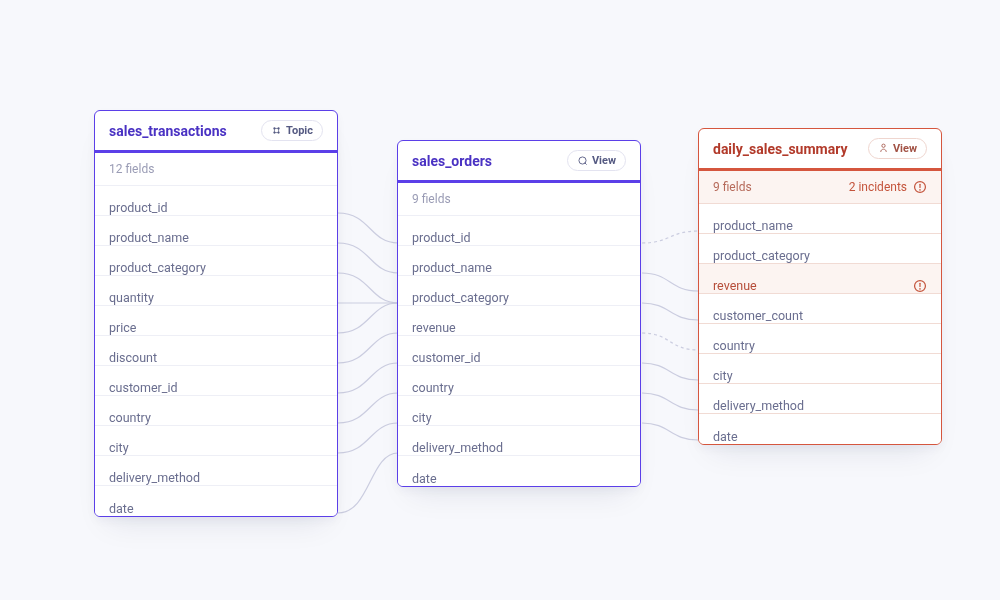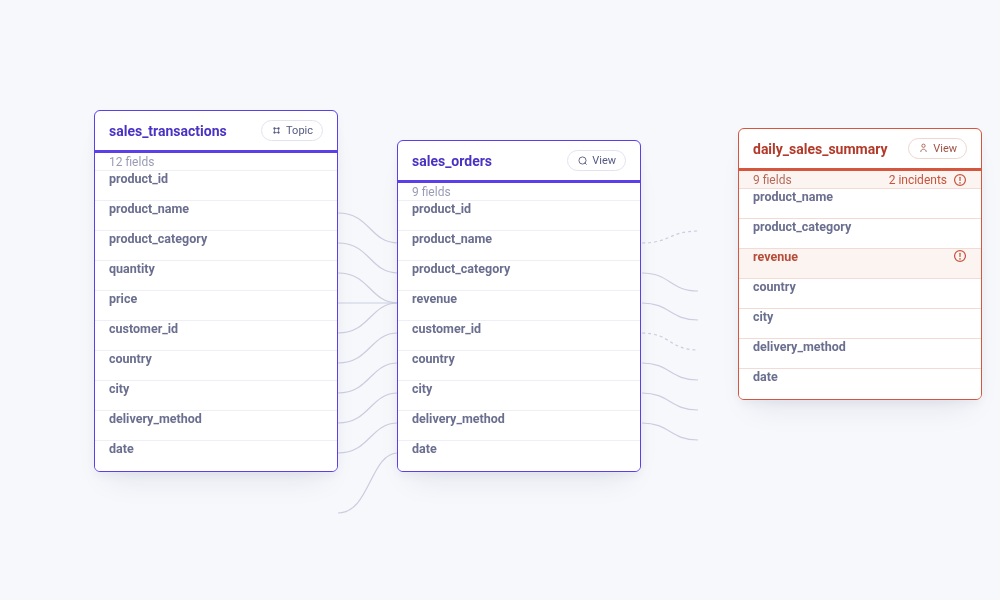--- a/index.html
+++ b/index.html
@@ -16,64 +16,63 @@
   .card {
     position:absolute;
     width:244px;
     background:#fff;
     border:1.5px solid;
     border-radius:6px;
     box-shadow: 0 18px 30px -14px rgba(22,25,70,0.10), 0 4px 10px rgba(22,25,70,0.04);
     overflow:hidden;
   }
   .card-purple { border-color:#5B3FE8; }
-  .card-red    { border-color:#D5563E;margin-left:40px; }
+  .card-red    { border-color:#D5563E; }
 
   .card-header {
     height:42px;
     display:flex; align-items:center; justify-content:space-between;
     padding:0 14px;
     font-weight:700; font-size:14px;
   }
   .card-purple .card-header { color:#4A32C3; border-bottom:3px solid #5B3FE8; }
   .card-red    .card-header { color:#B23A2A; border-bottom:3px solid #D5563E; }
 
   .badge {
     display:inline-flex; align-items:center; gap:4px;
-    font-size:11px; font-weight:400;
+    font-size:11px; font-weight:700;
     padding:3px 9px;
     border-radius:999px;
     background:#fff;
     color:#6B7091;
   }
   .card-purple .badge { border:1px solid #E3E3F0; color:#555A82; }
   .card-red    .badge { border:1px solid #EFD6CF; color:#A25245; }
   .badge svg { width:11px; height:11px; }
 
   .meta-row {
     display:flex; align-items:center; justify-content:space-between;
     padding:0 14px;
-    height:18px;
+    height:33px;
     font-size:12px;
     color:#9A9CB5;
     border-bottom:1px solid #EEEFF6;
     background:#fff;
   }
   .card-red .meta-row { background:#FCF4F1; color:#B66A5A; border-bottom-color:#F1DBD4; }
   .incidents { display:inline-flex; align-items:center; gap:6px; color:#C4543C; font-size:12px; }
 
   .field-row {
-    display:flex; align-items:flex-start; justify-content:space-between;
+    display:flex; align-items:flex-end; justify-content:space-between;
     padding:0 14px;
     height:30px;
     font-size:12.5px;
     color:#6A6E8F;
     border-bottom:1px solid #EEEFF6;
     background:#fff;
-    font-weight:bold;
   }
   .field-row:last-child { border-bottom:none; }
   .card-red .field-row { border-bottom-color:#F1DBD4; }
   .field-row.alert { background:#FCF4F1; color:#B64D39; }
   .warn-icon { width:14px; height:14px; flex:0 0 14px; }
 
   
   .wires { position:absolute; left:0; top:0; width:1000px; height:600px; pointer-events:none; }
   .wires path { fill:none; stroke:#CBCDE0; stroke-width:1.2; }
   .wires path.dashed { stroke-dasharray:3 3; }
@@ -132,20 +131,23 @@
         <div class="field-row">
           <span>product_category</span>
         </div>
         <div class="field-row">
           <span>quantity</span>
         </div>
         <div class="field-row">
           <span>price</span>
         </div>
         <div class="field-row">
+          <span>discount</span>
+        </div>
+        <div class="field-row">
           <span>customer_id</span>
         </div>
         <div class="field-row">
           <span>country</span>
         </div>
         <div class="field-row">
           <span>city</span>
         </div>
         <div class="field-row">
           <span>delivery_method</span>
@@ -232,20 +234,23 @@
         </div>
         <div class="field-row alert">
           <span>revenue</span>
           <svg class="warn-icon" viewBox="0 0 16 16">
             <circle cx="8" cy="8" r="6.2" fill="none" stroke="#C4543C" stroke-width="1.4"></circle>
             <rect x="7.3" y="4.2" width="1.4" height="5" rx="0.7" fill="#C4543C"></rect>
             <circle cx="8" cy="11.3" r="0.9" fill="#C4543C"></circle>
           </svg>
         </div>
         <div class="field-row">
+          <span>customer_count</span>
+        </div>
+        <div class="field-row">
           <span>country</span>
         </div>
         <div class="field-row">
           <span>city</span>
         </div>
         <div class="field-row">
           <span>delivery_method</span>
         </div>
         <div class="field-row">
           <span>date</span>

